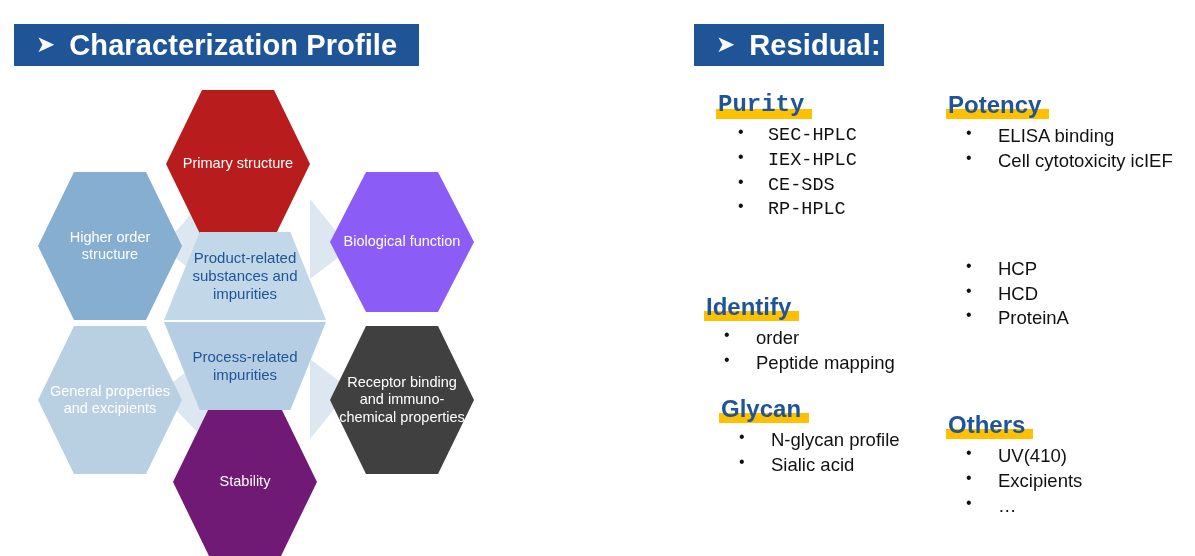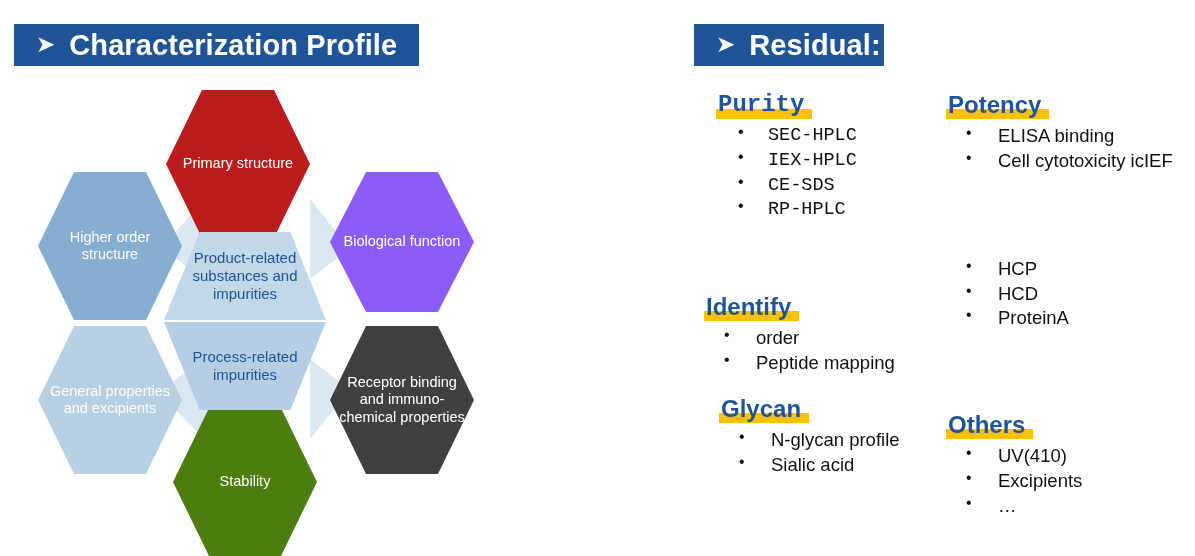--- a/index.html
+++ b/index.html
@@ -164,21 +164,21 @@
   </div>
 
   <div class="hex outer" style="left:18px; top:244px; width:144px; height:148px; background:#b9d0e2;justify-content:center;">
     <span class="hex-label">General properties and excipients</span>
   </div>
 
   <div class="hex outer" style="left:310px; top:244px; width:144px; height:148px; background:#404040;">
     <span class="hex-label">Receptor binding and immuno-chemical properties</span>
   </div>
 
-  <div class="hex outer" style="left:153px; top:326px; width:144px; height:148px; background:#4d7c0f;">
+  <div class="hex outer" style="left:153px; top:326px; width:144px; height:148px; background:#701a75;">
     <span class="hex-label">Stability</span>
   </div>
 
   <div class="hex center" style="left:144px; top:240px; width:162px; height:88px; clip-path:polygon(0% 0%, 100% 0%, 78% 100%, 22% 100%); background:#b6cee3;">
     <span class="hex-label">Process-related impurities</span>
   </div>
 
   <div class="hex center" style="left:144px; top:150px; width:162px; height:88px; clip-path:polygon(22% 0%, 78% 0%, 100% 100%, 0% 100%); background:#c2d7e8;">
     <span class="hex-label">Product-related substances and impurities</span>
   </div>

